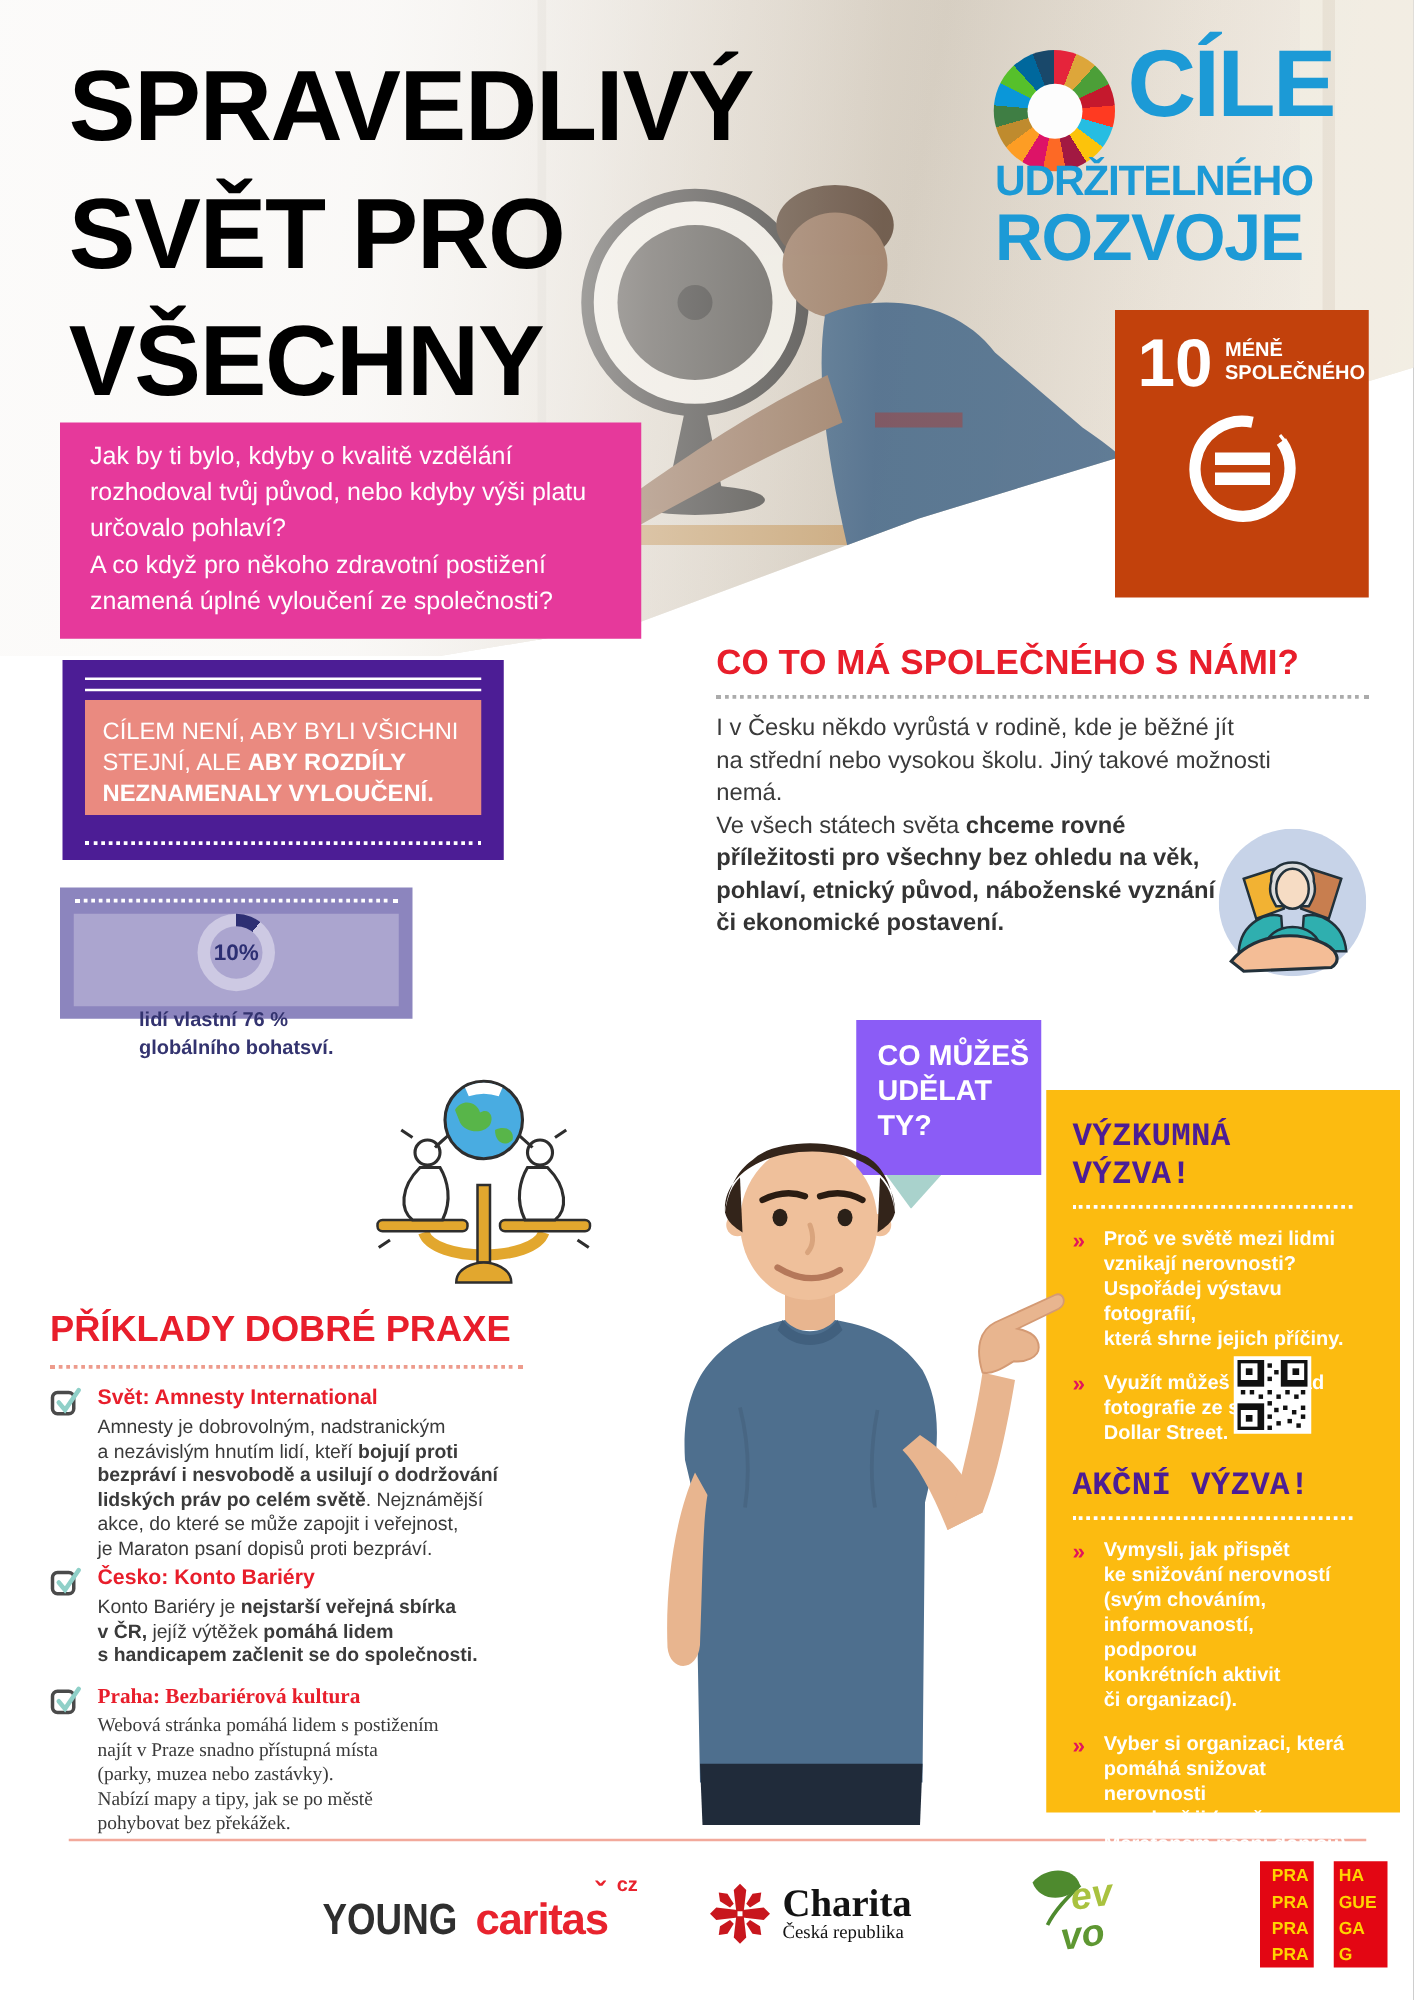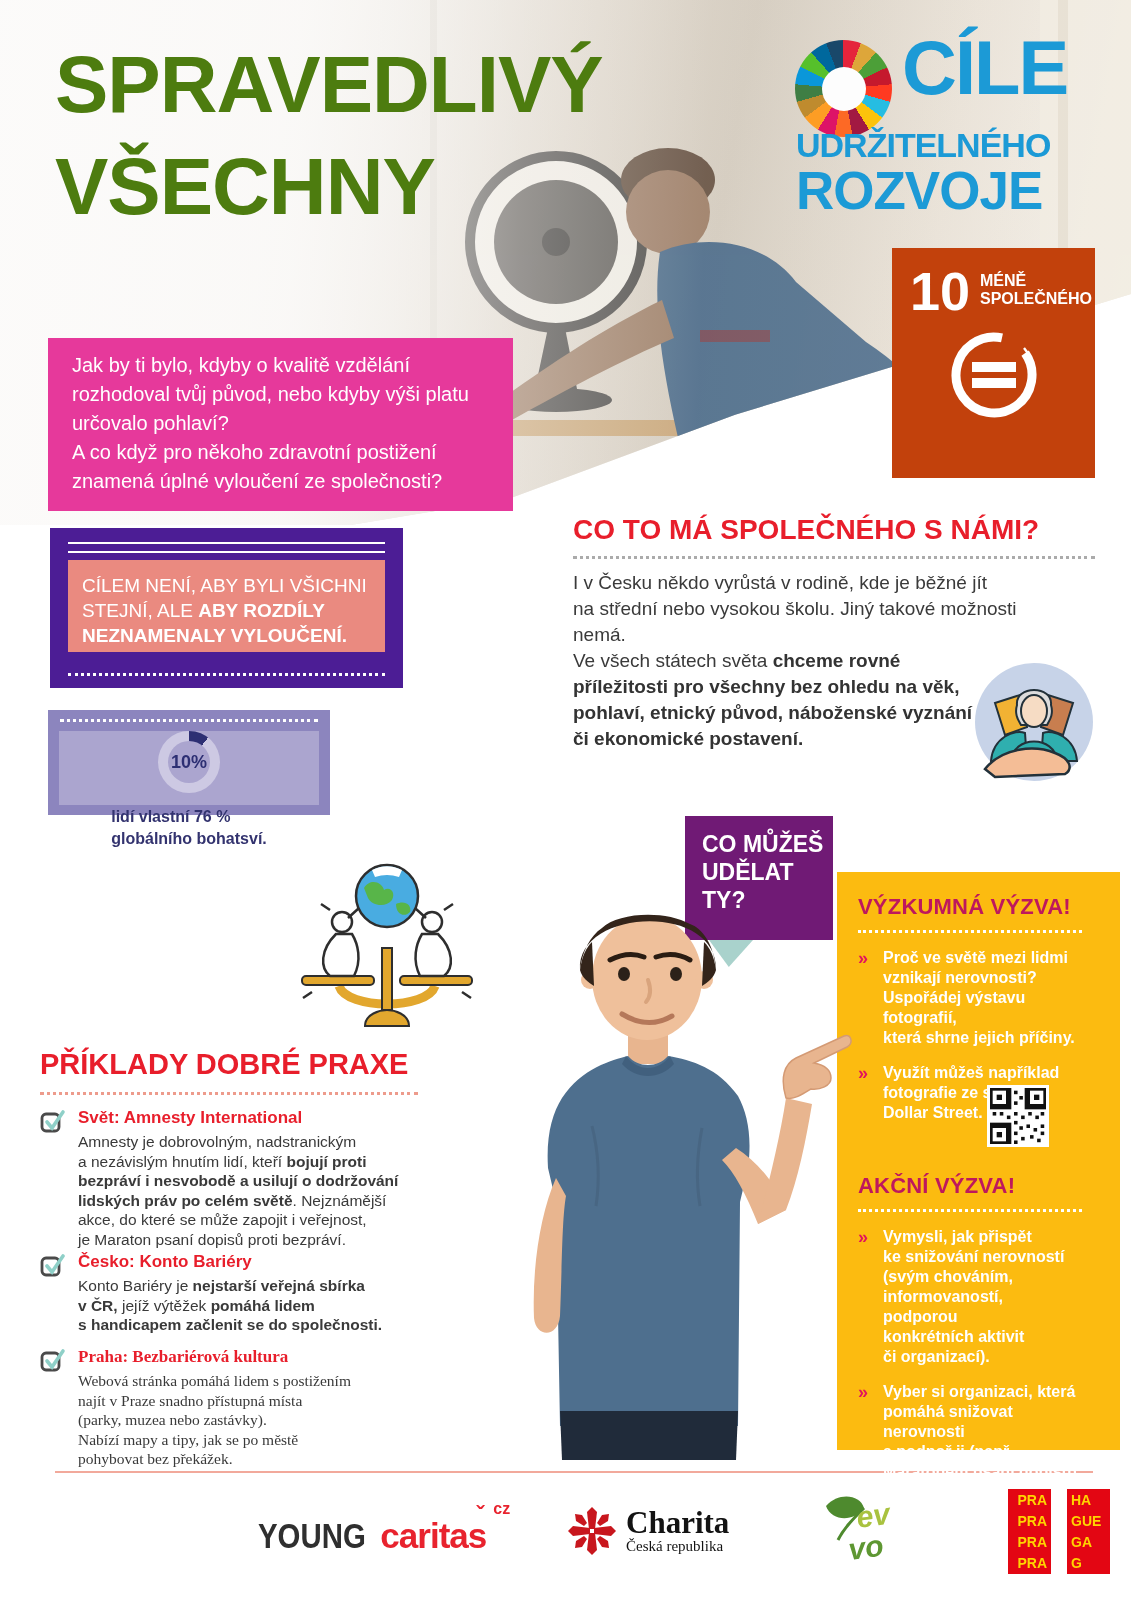--- a/index.html
+++ b/index.html
@@ -9,21 +9,21 @@
   
   .photo{position:absolute;top:0;left:0;width:1131px;height:525px;
          clip-path:polygon(0 0,100% 0,100% 56%,65% 79%,45% 95%,31% 100%,0 100%);
          background:linear-gradient(100deg,#f5f3f0 0%,#efece7 25%,#ddd5c9 48%,#d1c8ba 62%,#e7dfd3 80%,#f6f2ea 100%);}
   .photo svg{position:absolute;inset:0;}
   .photo-fade{position:absolute;inset:0;
          background:linear-gradient(92deg,rgba(252,251,250,.96) 0%,rgba(252,251,250,.84) 26%,rgba(252,251,250,.38) 46%,rgba(252,251,250,.12) 62%,rgba(252,251,250,.18) 100%);}
 
   
   .title{position:absolute;left:55px;top:34px;font-size:80px;line-height:102px;font-weight:800;
-         color:#4d7c0f;letter-spacing:-1px;z-index:3;}
+         color:#000000;letter-spacing:-1px;z-index:3;}
 
   
   .sdg-wheel{position:absolute;left:795px;top:40px;width:97px;height:97px;border-radius:50%;z-index:3;
     background:conic-gradient(#E5243B 0 21deg,#DDA63A 21deg 42deg,#4C9F38 42deg 64deg,#C5192D 64deg 85deg,
       #FF3A21 85deg 106deg,#26BDE2 106deg 127deg,#FCC30B 127deg 148deg,#A21942 148deg 169deg,
       #FD6925 169deg 191deg,#DD1367 191deg 212deg,#FD9D24 212deg 233deg,#BF8B2E 233deg 254deg,
       #3F7E44 254deg 275deg,#0A97D9 275deg 297deg,#56C02B 297deg 318deg,#00689D 318deg 339deg,#19486A 339deg 360deg);}
   .sdg-wheel::after{content:"";position:absolute;left:50%;top:50%;width:44px;height:44px;margin:-22px 0 0 -22px;
          border-radius:50%;background:#fdfdfd;}
   .sdg-t1{position:absolute;left:902px;top:24px;font-size:76px;font-weight:800;color:#1C9AD6;letter-spacing:-2px;z-index:3;}
@@ -69,31 +69,31 @@
   .common-body b{font-weight:700;color:#333;}
   .read-icon{position:absolute;left:975px;top:663px;width:118px;height:118px;z-index:3;}
 
   
   .balance{position:absolute;left:292px;top:858px;width:190px;height:170px;z-index:3;}
 
   
   .boy{position:absolute;left:452px;top:866px;width:400px;height:594px;z-index:6;}
 
   
-  .bubble{position:absolute;left:685px;top:816px;width:148px;height:124px;background:#701a75;z-index:5;
+  .bubble{position:absolute;left:685px;top:816px;width:148px;height:124px;background:#8b5cf6;z-index:5;
          padding:14px 0 0 17px;box-sizing:border-box;color:#fff;font-size:23px;line-height:28px;font-weight:800;white-space:pre-line;}
   .bubble::after{content:"";position:absolute;left:24px;top:100%;width:44px;height:27px;background:#A9D2CC;
          clip-path:polygon(0 0,100% 0,45% 100%);}
 
   
   .challenge{position:absolute;left:837px;top:872px;width:283px;height:578px;background:#FCBB10;z-index:4;}
   .ch-sec{position:absolute;left:21px;right:38px;}
   .ch-sec.research{top:22px;}
   .ch-sec.action{top:301px;}
-  .ch-h{font-size:22px;font-weight:800;color:#be185d;letter-spacing:.2px;}
+  .ch-h{font-size:26px;font-weight:800;color:#4c1d95;letter-spacing:.2px;font-family:Liberation Mono, monospace;}
   .ch-dots{border-top:3px dotted #fff;margin:10px 0 15px 0;}
   .ch-ul{list-style:none;margin:0;padding:0;}
   .ch-li{position:relative;padding-left:25px;margin-bottom:15px;font-size:16px;line-height:20px;
          font-weight:700;color:#fff;}
   .ch-li .chev{position:absolute;left:0;top:0;color:#E2155C;font-size:18px;font-weight:700;}
   .ch-li .li-t{white-space:pre-line;}
   .qr{position:absolute;left:150px;top:213px;width:62px;height:62px;background:#fff;padding:3px;box-sizing:border-box;}
 
   
   .practice-h{position:absolute;left:40px;top:1048px;font-size:29px;font-weight:800;color:#E81E2B;z-index:3;}
@@ -150,20 +150,21 @@
         <circle cx="790" cy="508" r="100" fill="none" stroke="#2d2d2d" stroke-width="9"></circle>
         <path d="M790 508 L790 418 M790 508 L710 470 M790 508 L868 468" stroke="#2d2d2d" stroke-width="5"></path>
         <rect x="1013" y="440" width="20" height="52" rx="9" fill="#e4ecee" stroke="#b9c3c6" stroke-width="2"></rect>
       </g>
     </svg>
     <div class="photo-fade"></div>
   </div>
 
   <div class="title">
     <div>SPRAVEDLIVÝ</div>
+    <div>SVĚT PRO</div>
     <div>VŠECHNY</div>
   </div>
 
   <div class="sdg-wheel"></div>
   <div class="sdg-t1">CÍLE</div>
   <div class="sdg-t2">UDRŽITELNÉHO</div>
   <div class="sdg-t3">ROZVOJE</div>
 
   <div class="badge">
     <div class="badge-num">10</div>

